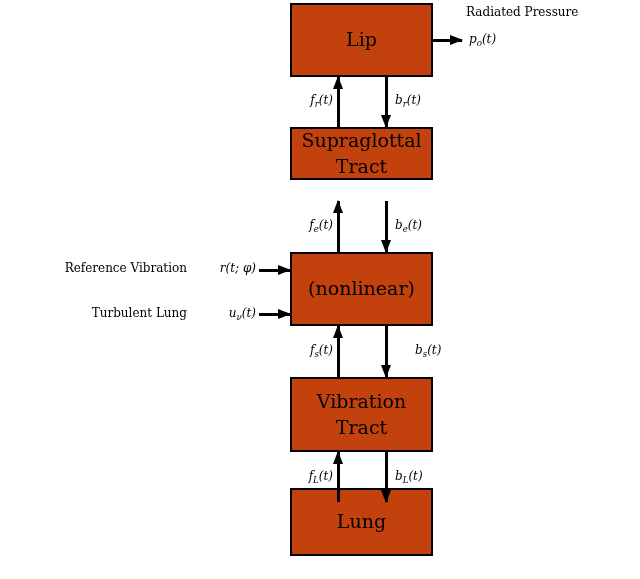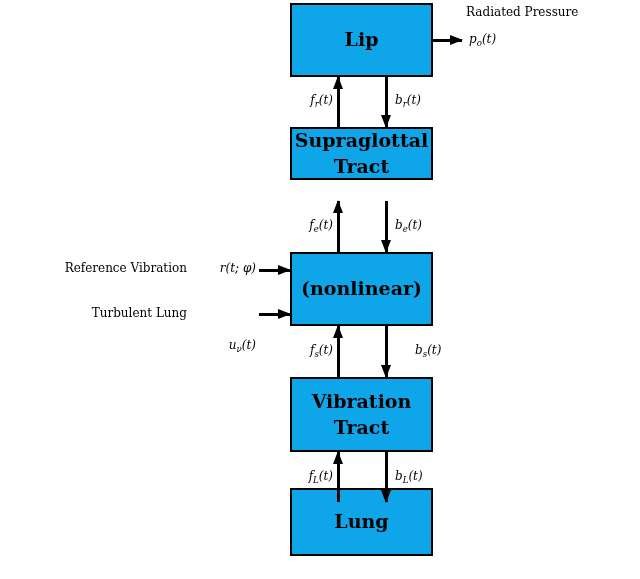--- a/index.html
+++ b/index.html
@@ -5,23 +5,23 @@
   * { margin:0; padding:0; box-sizing:border-box; }
   html,body { background:#ffffff; }
   body { font-family:"DejaVu Serif", serif; color:#000; }
   .canvas {
     position:relative; width:640px; height:579px;
     background:#ffffff; overflow:hidden;
   }
   
   .box {
     position:absolute; left:290px; width:143px;
-    border:2.5px solid #000; background:#0ea5e9;
+    border:2.5px solid #000; background:#c2410c;
     display:flex; flex-direction:column; align-items:center; justify-content:center;
-    font-size:19px; line-height:1.35; text-align:center;font-weight:bold;
+    font-size:19px; line-height:1.35; text-align:center;
   }
   
   .arr { position:absolute; width:2.5px; background:#000; }
   .arr .head {
     position:absolute; left:50%; transform:translateX(-50%);
     width:0; height:0;
     border-left:5.5px solid transparent; border-right:5.5px solid transparent;
   }
   .arr.up .head   { top:-1px; border-bottom:13px solid #000; }
   .arr.down .head { bottom:-1px; border-top:13px solid #000; }
@@ -110,18 +110,18 @@
   <div class="lbl" style="left:466px; top:1px;">Radiated Pressure</div>
   <div class="lbl math" style="left:469px; top:28px;"><span>p</span><sub>o</sub><span>(t)</span></div>
 
   <div class="lbl alignr" style="left:0px; width:187px; top:257px;">Reference Vibration</div>
   <div class="lbl math alignr" style="left:193px; width:63px; top:257px;"><span>r</span><sub></sub><span>(t; φ)</span></div>
   <div class="harr" style="left:259px; top:269px; width:31px;">
     <span class="head"></span>
   </div>
 
   <div class="lbl alignr" style="left:0px; width:187px; top:302px;">Turbulent Lung</div>
-  <div class="lbl math alignr" style="left:193px; width:63px; top:302px;margin-top:32px;"><span>u</span><sub>ν</sub><span>(t)</span></div>
+  <div class="lbl math alignr" style="left:193px; width:63px; top:302px;"><span>u</span><sub>ν</sub><span>(t)</span></div>
   <div class="harr" style="left:259px; top:313px; width:31px;">
     <span class="head"></span>
   </div>
 
 </div>
 
 </body></html>

